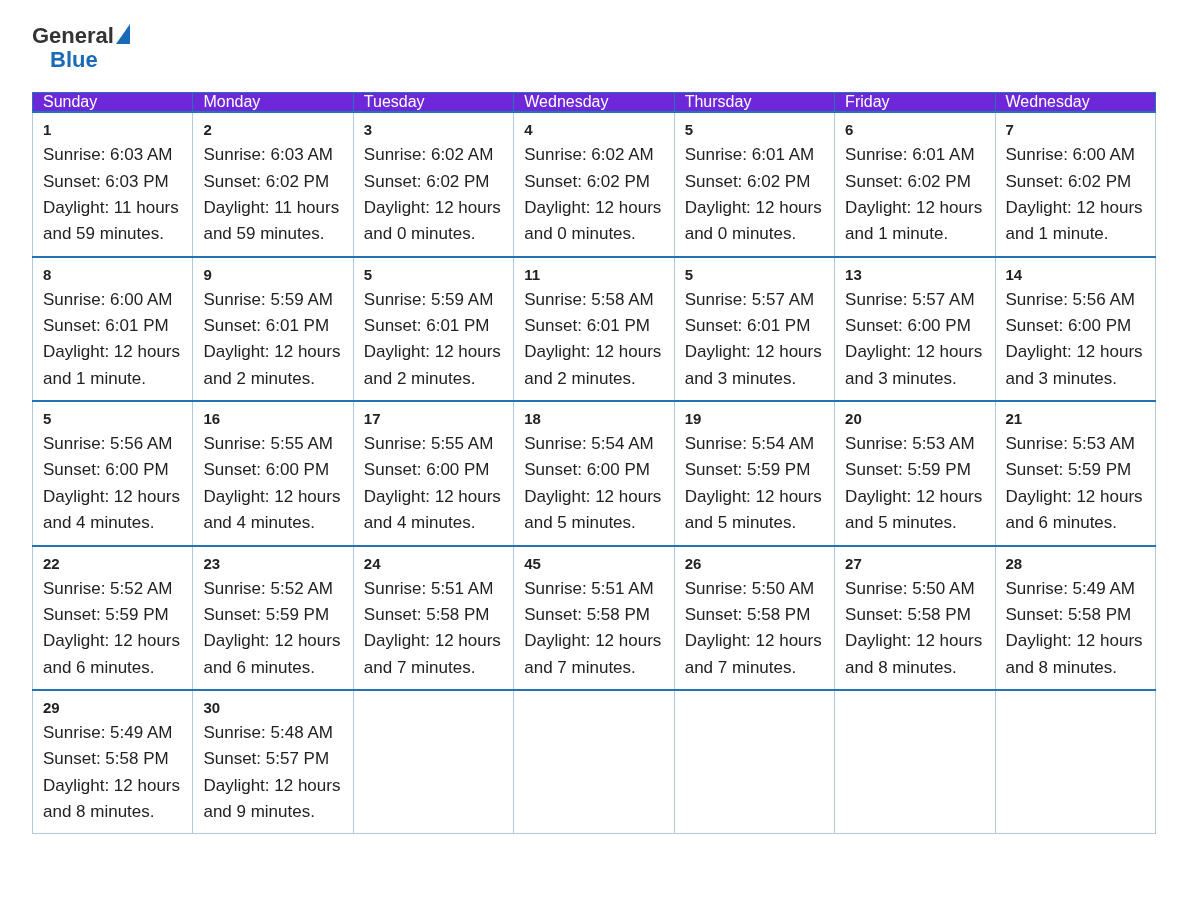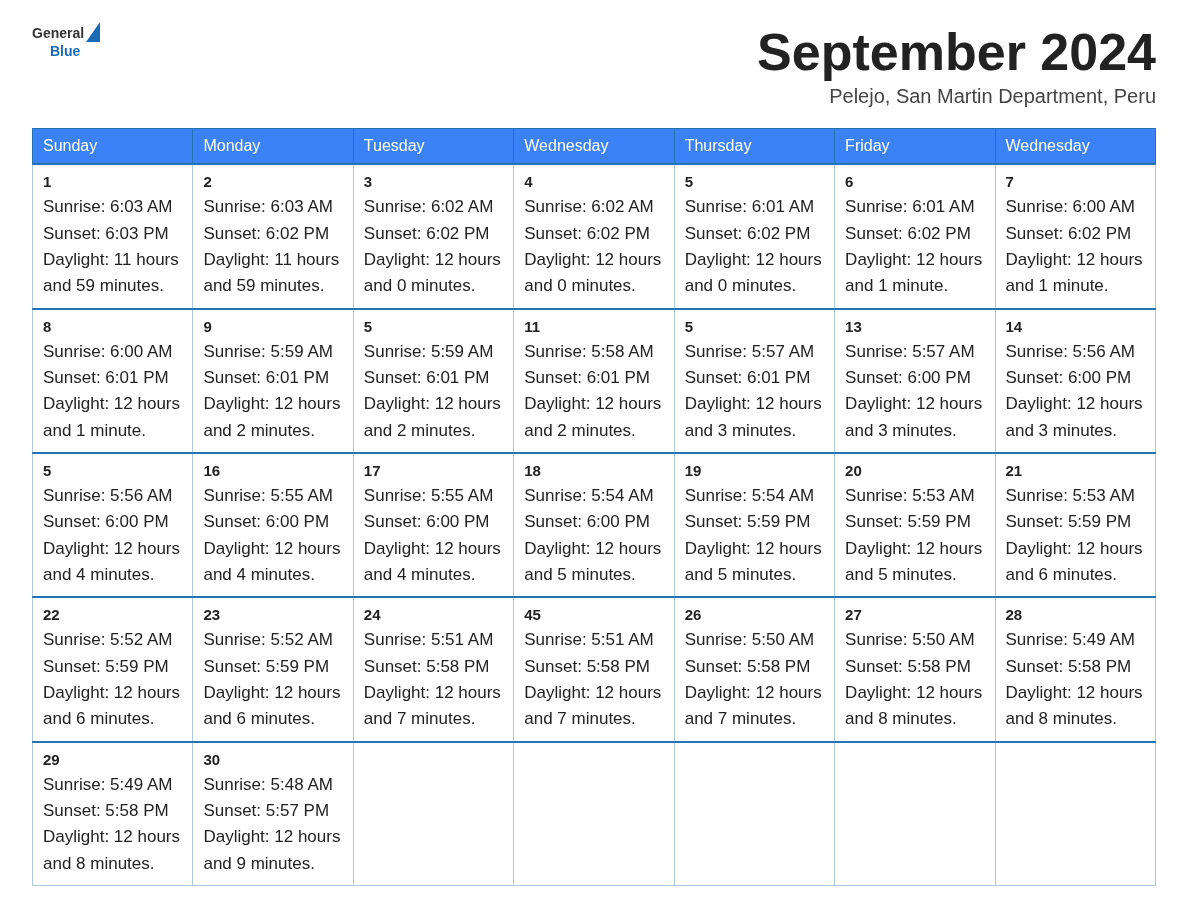--- a/index.html
+++ b/index.html
@@ -15,21 +15,21 @@
       align-items: flex-start;
       justify-content: space-between;
       margin-bottom: 20px;
     }
     .logo {
       display: flex;
       align-items: center;
       gap: 0px;
     }
     .logo-text {
-      font-size: 14px;
+      font-size: 22px;
       font-weight: bold;
       color: #333;
       line-height: 1.1;
     }
     .logo-blue {
       color: #1a6bb5;
     }
     .logo-triangle {
       width: 0;
       height: 0;
@@ -54,25 +54,25 @@
       font-size: 20px;
       color: #444;
       margin-top: 4px;
     }
     .calendar-table {
       width: 100%;
       border-collapse: collapse;
       table-layout: fixed;
     }
     .calendar-table th {
-      background-color: #3b82f6;
+      background-color: #6d28d9;
       color: #fff;
       font-size: 16px;
       font-weight: normal;
-      padding: 8px 10px;
+      padding: 0 10px;
       text-align: left;
       border: 1px solid #2473b5;
     }
     .calendar-table td {
       vertical-align: top;
       padding: 8px 10px;
       border: 1px solid #b0c8e0;
       font-size: 13px;
       color: #222;
       height: 110px;
@@ -103,24 +103,20 @@
   <div class="logo">
     <div>
       <div style="display:flex;align-items:center;">
         <span class="logo-text">General</span>
         <span class="logo-triangle"></span>
       </div>
       <div style="display:flex;align-items:center;margin-left:18px;">
         <span class="logo-text logo-blue">Blue</span>
       </div>
     </div>
-  </div>
-  <div class="title-block">
-    <div class="month-title">September 2024</div>
-    <div class="location-title">Pelejo, San Martin Department, Peru</div>
   </div>
 </div>
 
 <table class="calendar-table">
   <thead>
     <tr>
     <th>Sunday</th>
         <th>Monday</th>
         <th>Tuesday</th>
         <th>Wednesday</th>

